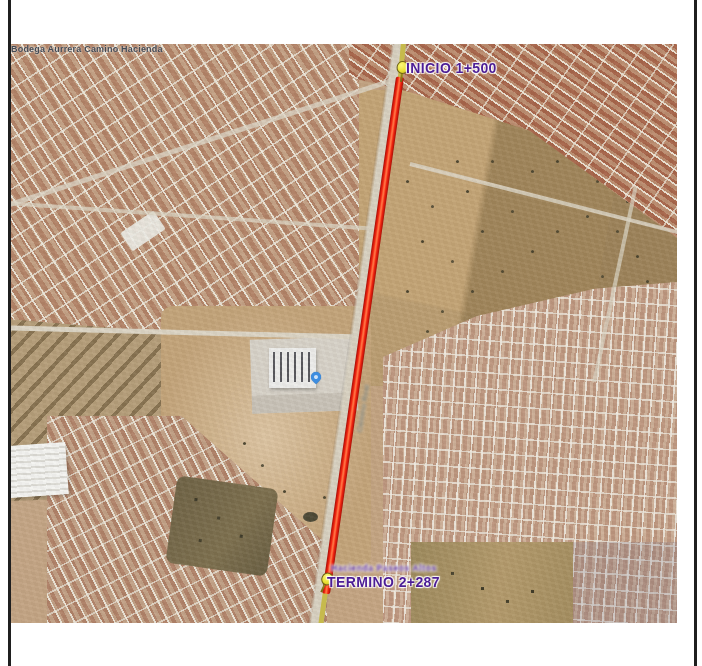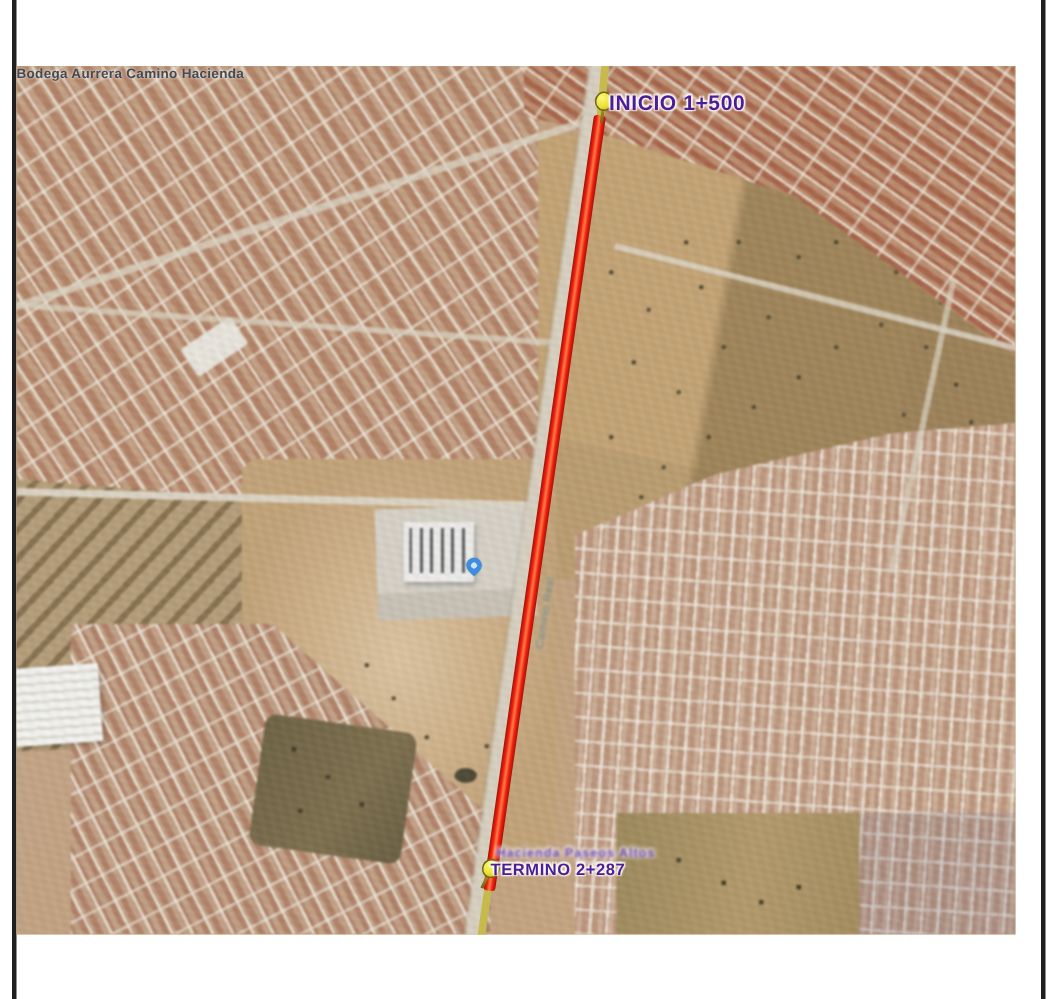--- a/index.html
+++ b/index.html
@@ -144,21 +144,21 @@
   .place-pin{position:absolute;left:300px;top:328px;width:10px;height:10px;background:#3d8de0;
     border-radius:50% 50% 50% 0;transform:rotate(-45deg);box-shadow:0 0 1px #1c5fa8;}
   .place-pin::after{content:"";position:absolute;left:3px;top:3px;width:4px;height:4px;
     background:#cfe3f8;border-radius:50%;}
 
   .map-label{position:absolute;font-weight:bold;color:#4c1d95;letter-spacing:.4px;
     text-shadow:-1px -1px 1px rgba(255,255,255,.85), 1px -1px 1px rgba(255,255,255,.85),
                 -1px 1px 1px rgba(255,255,255,.85), 1px 1px 1px rgba(255,255,255,.85);
     white-space:nowrap;}
   .label-inicio{left:395px;top:16px;font-size:14px;filter:blur(.3px);}
-  .label-termino{left:316px;top:530px;font-size:11px;filter:blur(.3px);}
+  .label-termino{left:316px;top:530px;font-size:14px;filter:blur(.3px);}
   .label-small{left:320px;top:519px;font-size:8.5px;filter:blur(1.1px);opacity:.9;letter-spacing:.6px;}
   .label-place{left:158px;top:334px;width:122px;font-size:9px;font-weight:bold;color:#434a54;
     text-align:right;letter-spacing:.2px;filter:blur(.5px);white-space:nowrap;
     text-shadow:0 0 2px rgba(255,255,255,.95);}
   .label-street{left:322px;top:360px;font-size:8px;font-weight:bold;color:#6d7166;
     transform:rotate(-81deg);transform-origin:center;width:60px;text-align:center;
     filter:blur(.9px);opacity:.85;text-shadow:0 0 2px rgba(255,255,255,.9);position:absolute;
     white-space:nowrap;}
 </style>
 </head>

